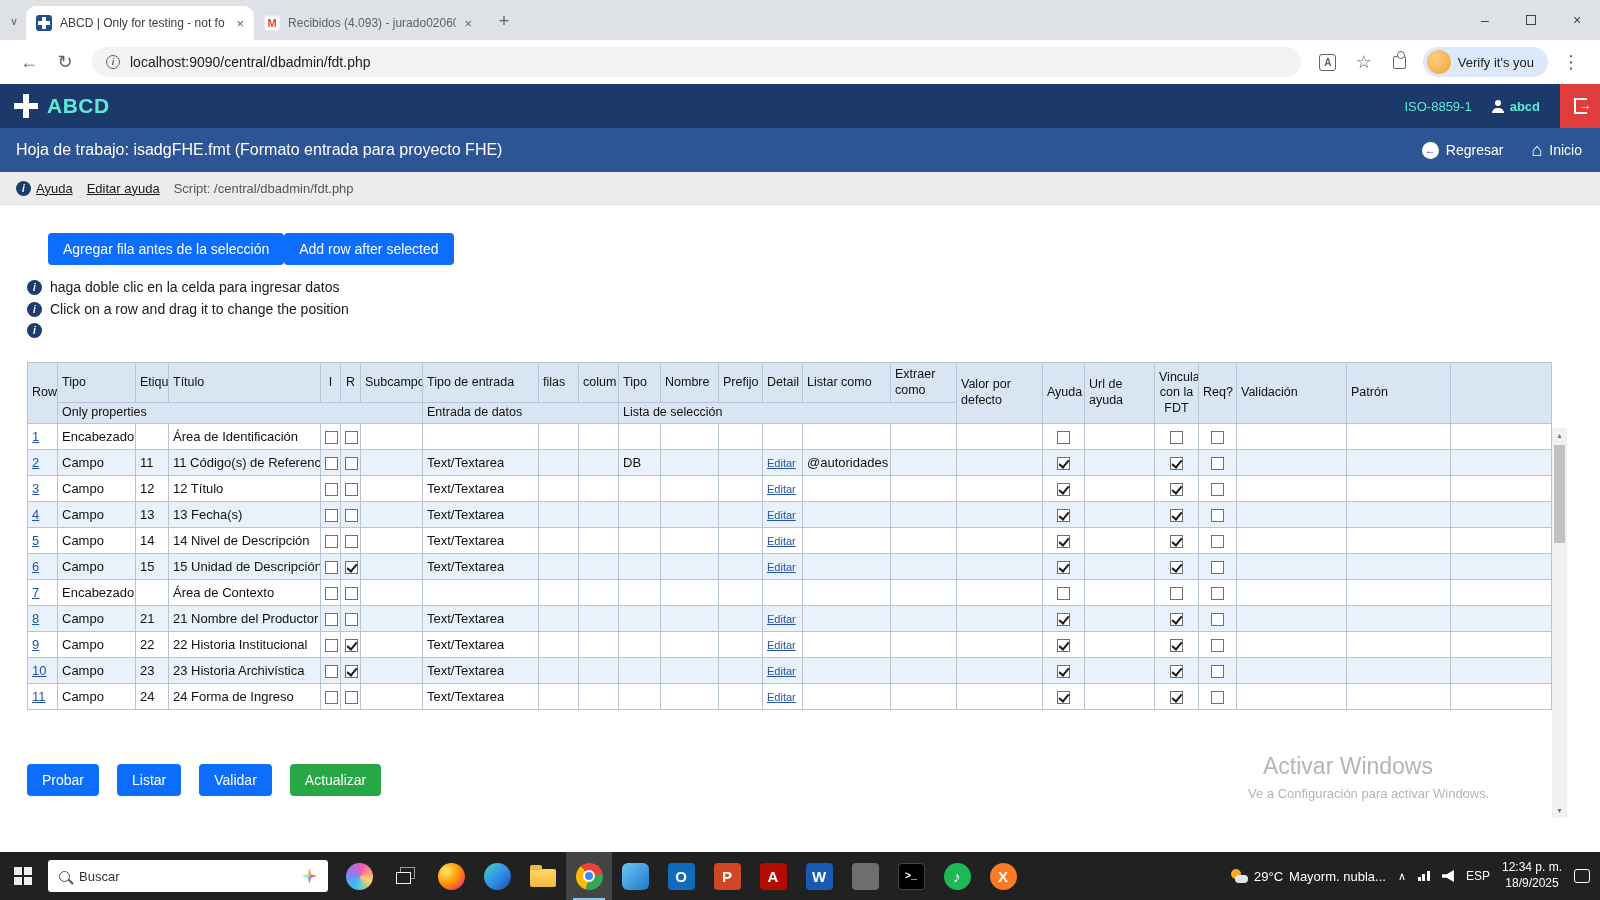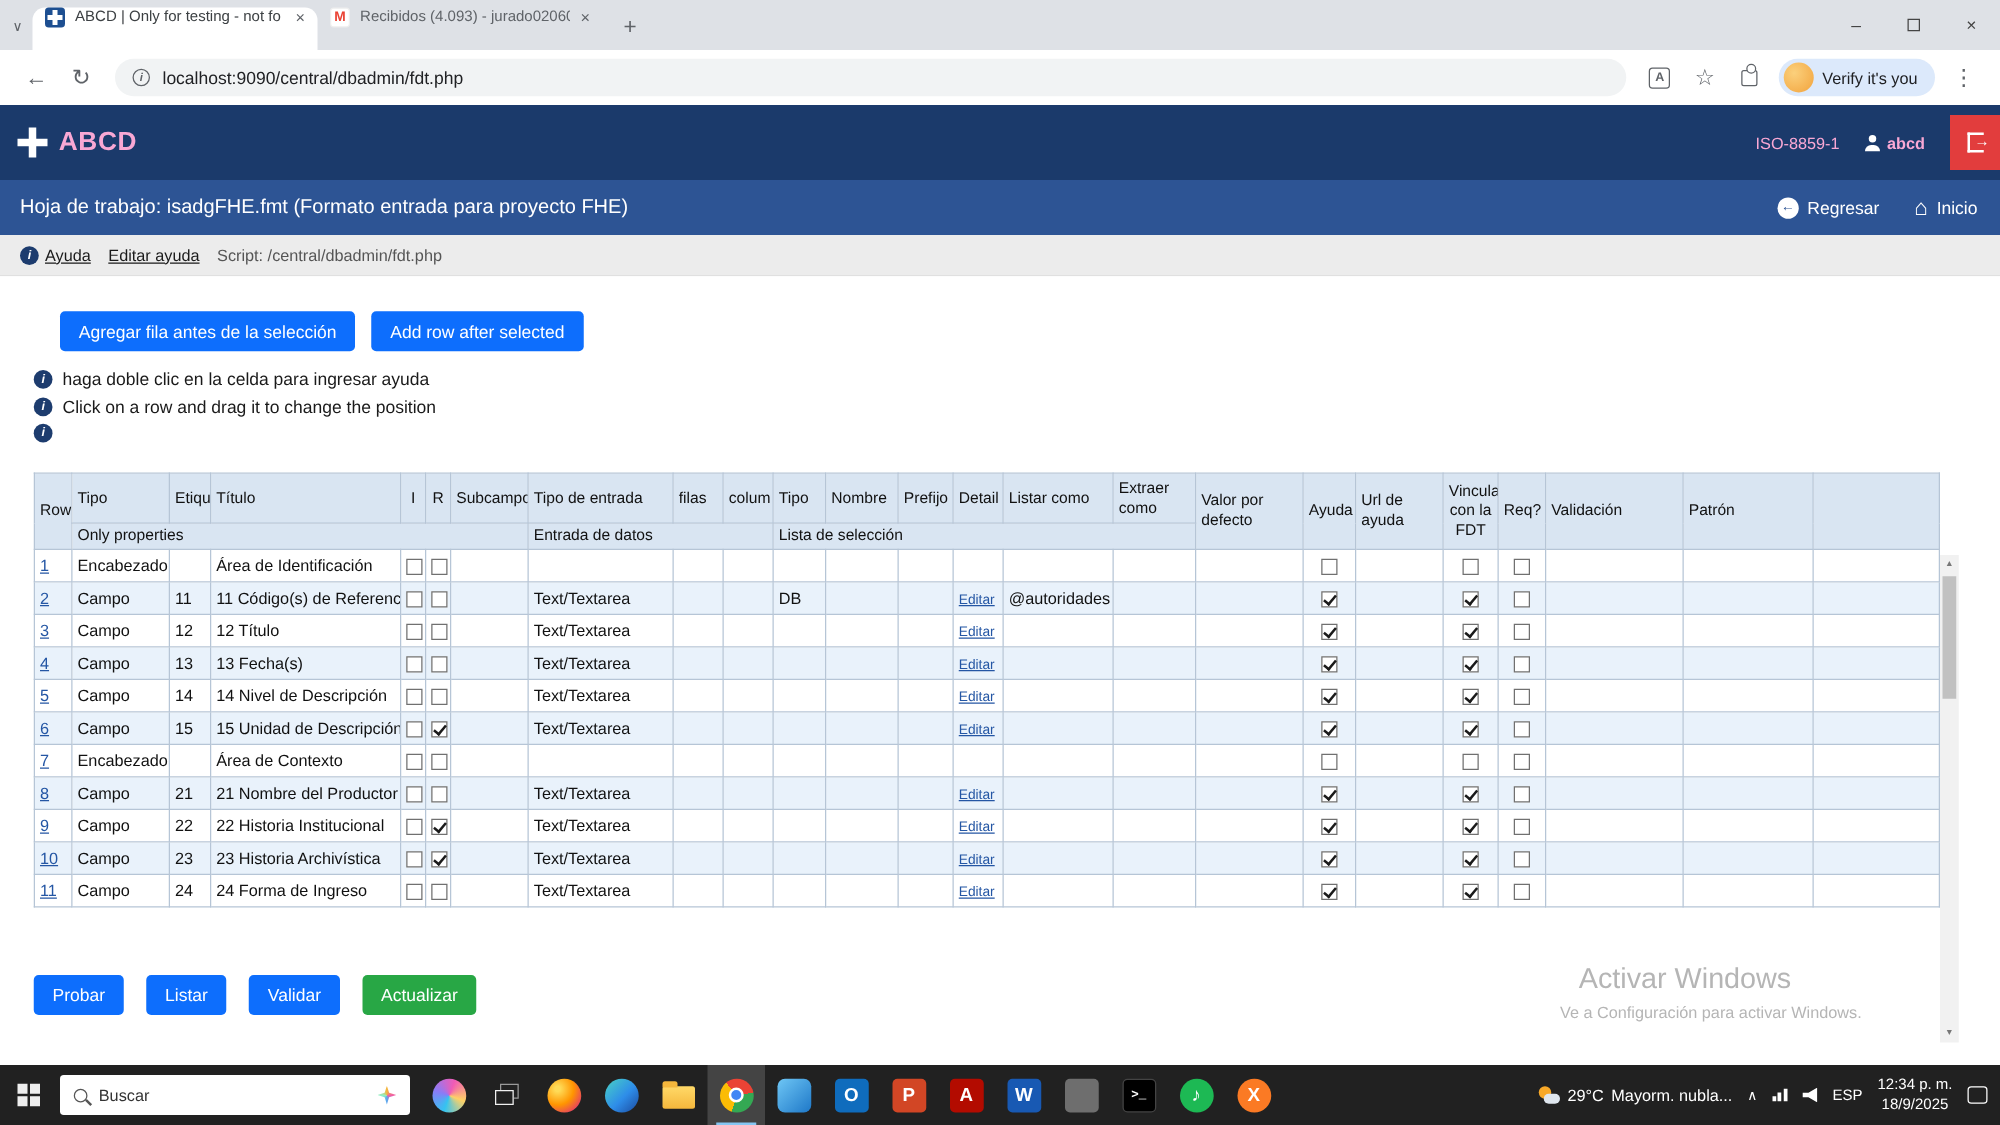--- a/index.html
+++ b/index.html
@@ -3,21 +3,21 @@
 <meta charset="utf-8">
 <style>
   * { box-sizing: border-box; margin: 0; padding: 0; }
   html,body { width:1600px; height:900px; overflow:hidden; }
   body { font-family:"Liberation Sans", sans-serif; background:#fff; }
   .screen { width:1600px; height:900px; display:flex; flex-direction:column; position:relative; }
 
   
   .tabstrip { height:40px; background:#dee1e6; display:flex; align-items:flex-end; padding-left:6px; position:relative; flex:none; }
   .ts-chevron { color:#5f6368; font-size:11px; margin:0 8px 12px 4px; cursor:pointer; }
-  .tab { display:flex; align-items:flex-start; gap:8px; height:34px; padding:0 10px; width:228px; border-radius:10px 10px 0 0; font-size:12px; color:#5f6368; cursor:pointer; }
+  .tab { display:flex; align-items:center; gap:8px; height:34px; padding:0 10px; width:228px; border-radius:10px 10px 0 0; font-size:12px; color:#5f6368; cursor:pointer; }
   .tab.active { background:#fff; color:#3c4043; }
   .tab-title { flex:1; white-space:nowrap; overflow:hidden; }
   .tab-close { color:#5f6368; font-size:13px; flex:none; }
   .favicon { width:16px; height:16px; border-radius:3px; flex:none; display:flex; align-items:center; justify-content:center; }
   .abcd-fav { background:#1d4f91; position:relative; }
   .abcd-fav::before { content:''; position:absolute; left:6px; top:2px; width:4px; height:12px; background:#fff; }
   .abcd-fav::after { content:''; position:absolute; top:6px; left:2px; width:12px; height:4px; background:#fff; }
   .gmail-fav { background:#fff; color:#ea4335; font-weight:bold; font-size:11px; border:1px solid #eee; }
   .newtab-btn { width:28px; height:28px; margin:0 0 5px 8px; display:flex; align-items:center; justify-content:center; color:#5f6368; font-size:18px; cursor:pointer; }
   .win-controls { position:absolute; right:0; top:0; height:100%; display:flex; }
@@ -29,21 +29,21 @@
   .omnibox { flex:1; height:30px; background:#f1f3f4; border-radius:15px; display:flex; align-items:center; padding:0 14px; gap:10px; margin:0 8px; cursor:text; }
   .url { font-size:14px; color:#202124; }
   .ii { width:14px; height:14px; border:1.5px solid #5f6368; border-radius:50%; color:#5f6368; font-size:9px; font-style:italic; display:flex; align-items:center; justify-content:center; font-weight:bold; }
   .translate-box { width:17px; height:17px; border:1.6px solid #5f6368; border-radius:3px; font-size:10px; display:flex; align-items:center; justify-content:center; color:#5f6368; font-weight:bold; }
   .puzzle { width:13px; height:13px; border:1.6px solid #5f6368; border-radius:2px; position:relative; }
   .puzzle::before { content:''; position:absolute; top:-6px; left:3px; width:6px; height:6px; border:1.6px solid #5f6368; border-radius:50%; background:#fff; }
   .profile-chip { display:flex; align-items:center; gap:7px; background:#dce9fb; border-radius:16px; padding:3px 14px 3px 4px; font-size:13px; color:#202124; margin:0 4px; cursor:pointer; flex:none; }
   .avatar { width:24px; height:24px; border-radius:50%; background:radial-gradient(circle at 35% 35%, #fbd07c, #f2a33c); }
 
   
-  .app-header { height:60px; background:#1b3a6b; display:flex; align-items:center; padding-left:14px; color:#f9a8d4; justify-content:space-between; flex:none; }
+  .app-header { height:44px; background:#1b3a6b; display:flex; align-items:center; padding-left:14px; color:#5eead4; justify-content:space-between; flex:none; }
   .brand { display:flex; align-items:center; gap:9px; cursor:pointer; }
   .logo-mark { width:24px; height:24px; position:relative; }
   .logo-mark::before { content:''; position:absolute; left:9px; top:0; width:6px; height:24px; background:#fff; }
   .logo-mark::after { content:''; position:absolute; top:9px; left:0; width:24px; height:6px; background:#fff; }
   .logo-text { font-size:21px; font-weight:bold; letter-spacing:.5px; }
   .header-right { display:flex; align-items:center; gap:20px; height:100%; }
   .encoding { font-size:13px; }
   .user { display:flex; align-items:center; gap:6px; font-size:13px; font-weight:bold; cursor:pointer; }
   .person-icon { width:12px; height:13px; position:relative; display:inline-block; }
   .person-icon::before { content:''; position:absolute; top:0; left:3px; width:6px; height:6px; border-radius:50%; background:#fff; }
@@ -62,21 +62,21 @@
 
   
   .help-bar { height:33px; background:#ececec; display:flex; align-items:center; gap:14px; padding:0 16px; font-size:13px; color:#333; border-bottom:1px solid #e0e0e0; flex:none; }
   .help-bar a { color:#1a1a1a; text-decoration:underline; cursor:pointer; }
   .info-icon { width:15px; height:15px; border-radius:50%; background:#1d3c6e; color:#fff; font-size:10px; font-weight:bold; font-style:italic; display:inline-flex; align-items:center; justify-content:center; flex:none; }
   .help-ayuda { display:flex; align-items:center; gap:5px; }
   .script-label { color:#555; }
 
   
   .content { flex:1; background:#fff; position:relative; padding:28px 0 0 27px; }
-  .toolbar { display:flex; gap:13px; margin-bottom:14px;padding-left:21px; }
+  .toolbar { display:flex; margin-bottom:14px;padding-left:21px; }
   .btn { border:none; border-radius:4px; color:#fff; font-size:14px; padding:8px 15px; font-family:inherit; cursor:pointer; }
   .btn.blue { background:#0d6efd; }
   .btn.red { background:#dc3545; }
   .btn.green { background:#28a745; }
   .hints { display:flex; flex-direction:column; gap:6px; font-size:14px; color:#1a1a1a; }
   .hint { display:flex; align-items:center; gap:8px; }
 
   .table-wrap { position:relative; margin:24px 33px 0 0; height:456px; }
   table { border-collapse:collapse; width:1525px; table-layout:fixed; font-size:13px; color:#111; }
   th, td { border:1px solid #b6c5d6; padding:2px 4px; text-align:left; overflow:hidden; }
@@ -240,21 +240,21 @@
 
   <div class="content">
     <div class="toolbar">
       <button class="btn blue">Agregar fila antes de la selección</button>
       <button class="btn blue">Add row after selected</button>
     </div>
 
     <div class="hints">
       <div class="hint">
         <span class="info-icon">i</span>
-        <span>haga doble clic en la celda para ingresar ayuda</span>
+        <span>haga doble clic en la celda para ingresar datos</span>
       </div>
       <div class="hint">
         <span class="info-icon">i</span>
         <span>Click on a row and drag it to change the position</span>
       </div>
       <div class="hint">
         <span class="info-icon">i</span>
       </div>
     </div>
 

